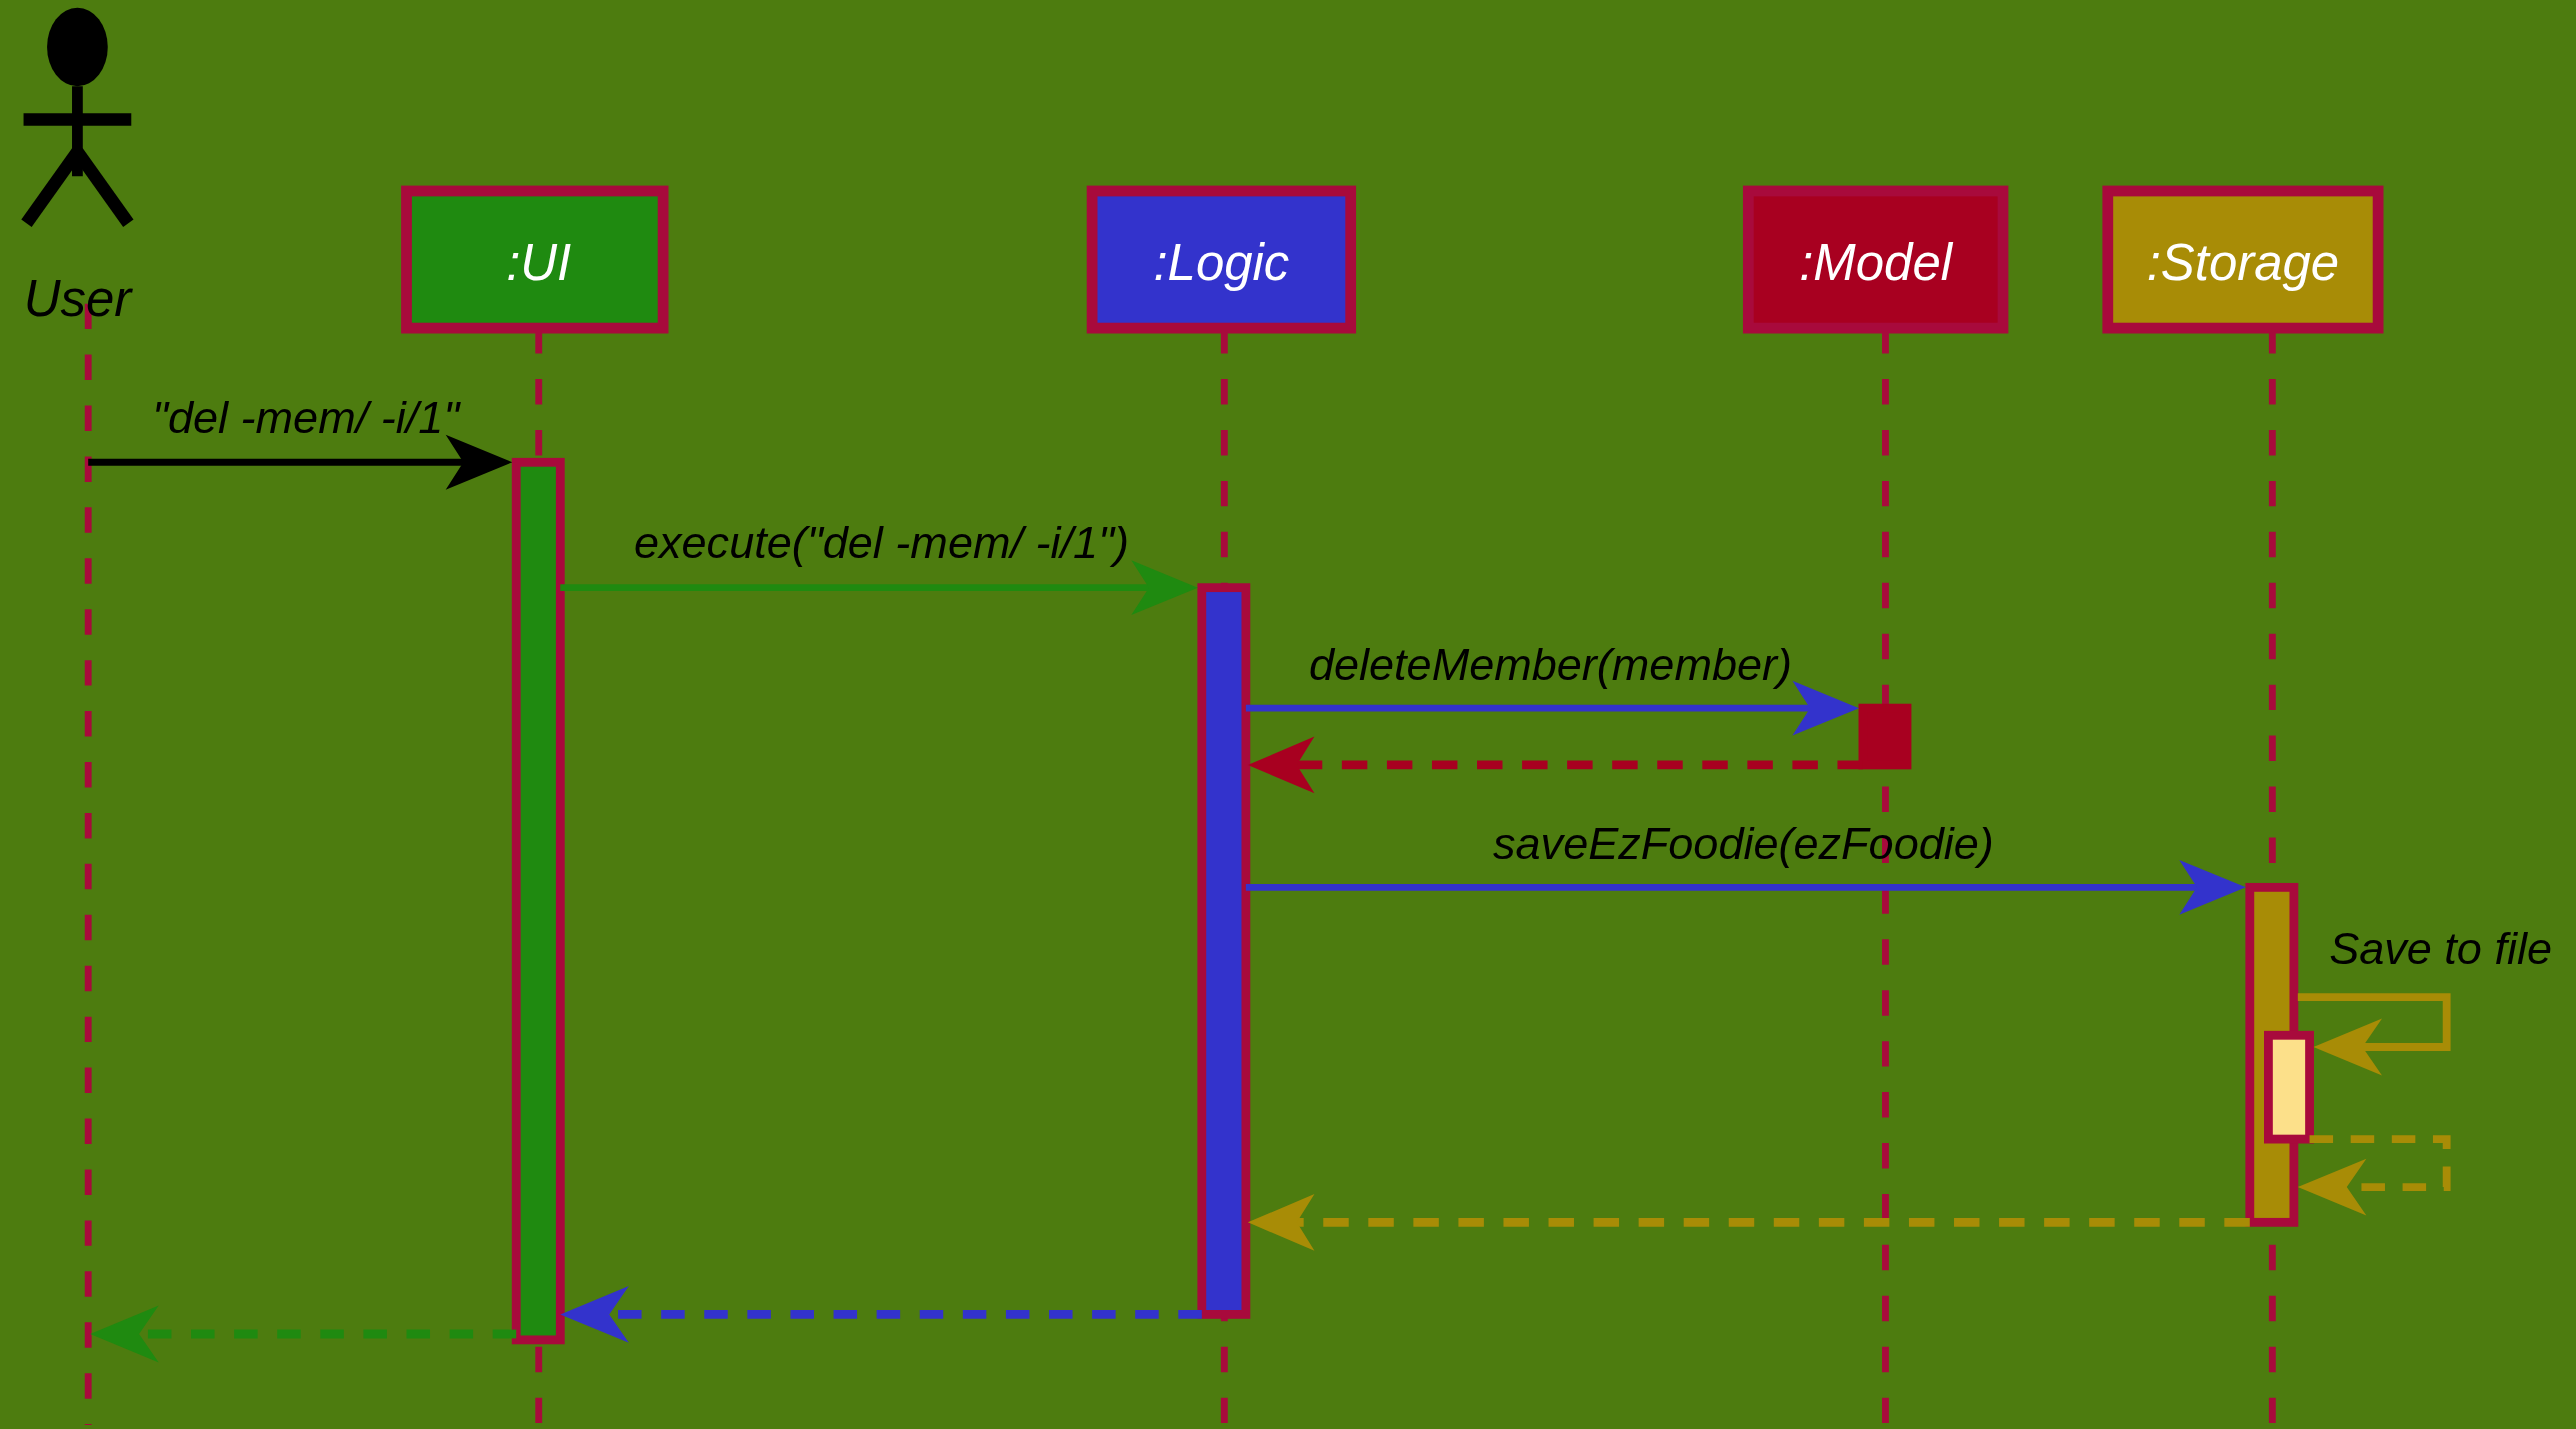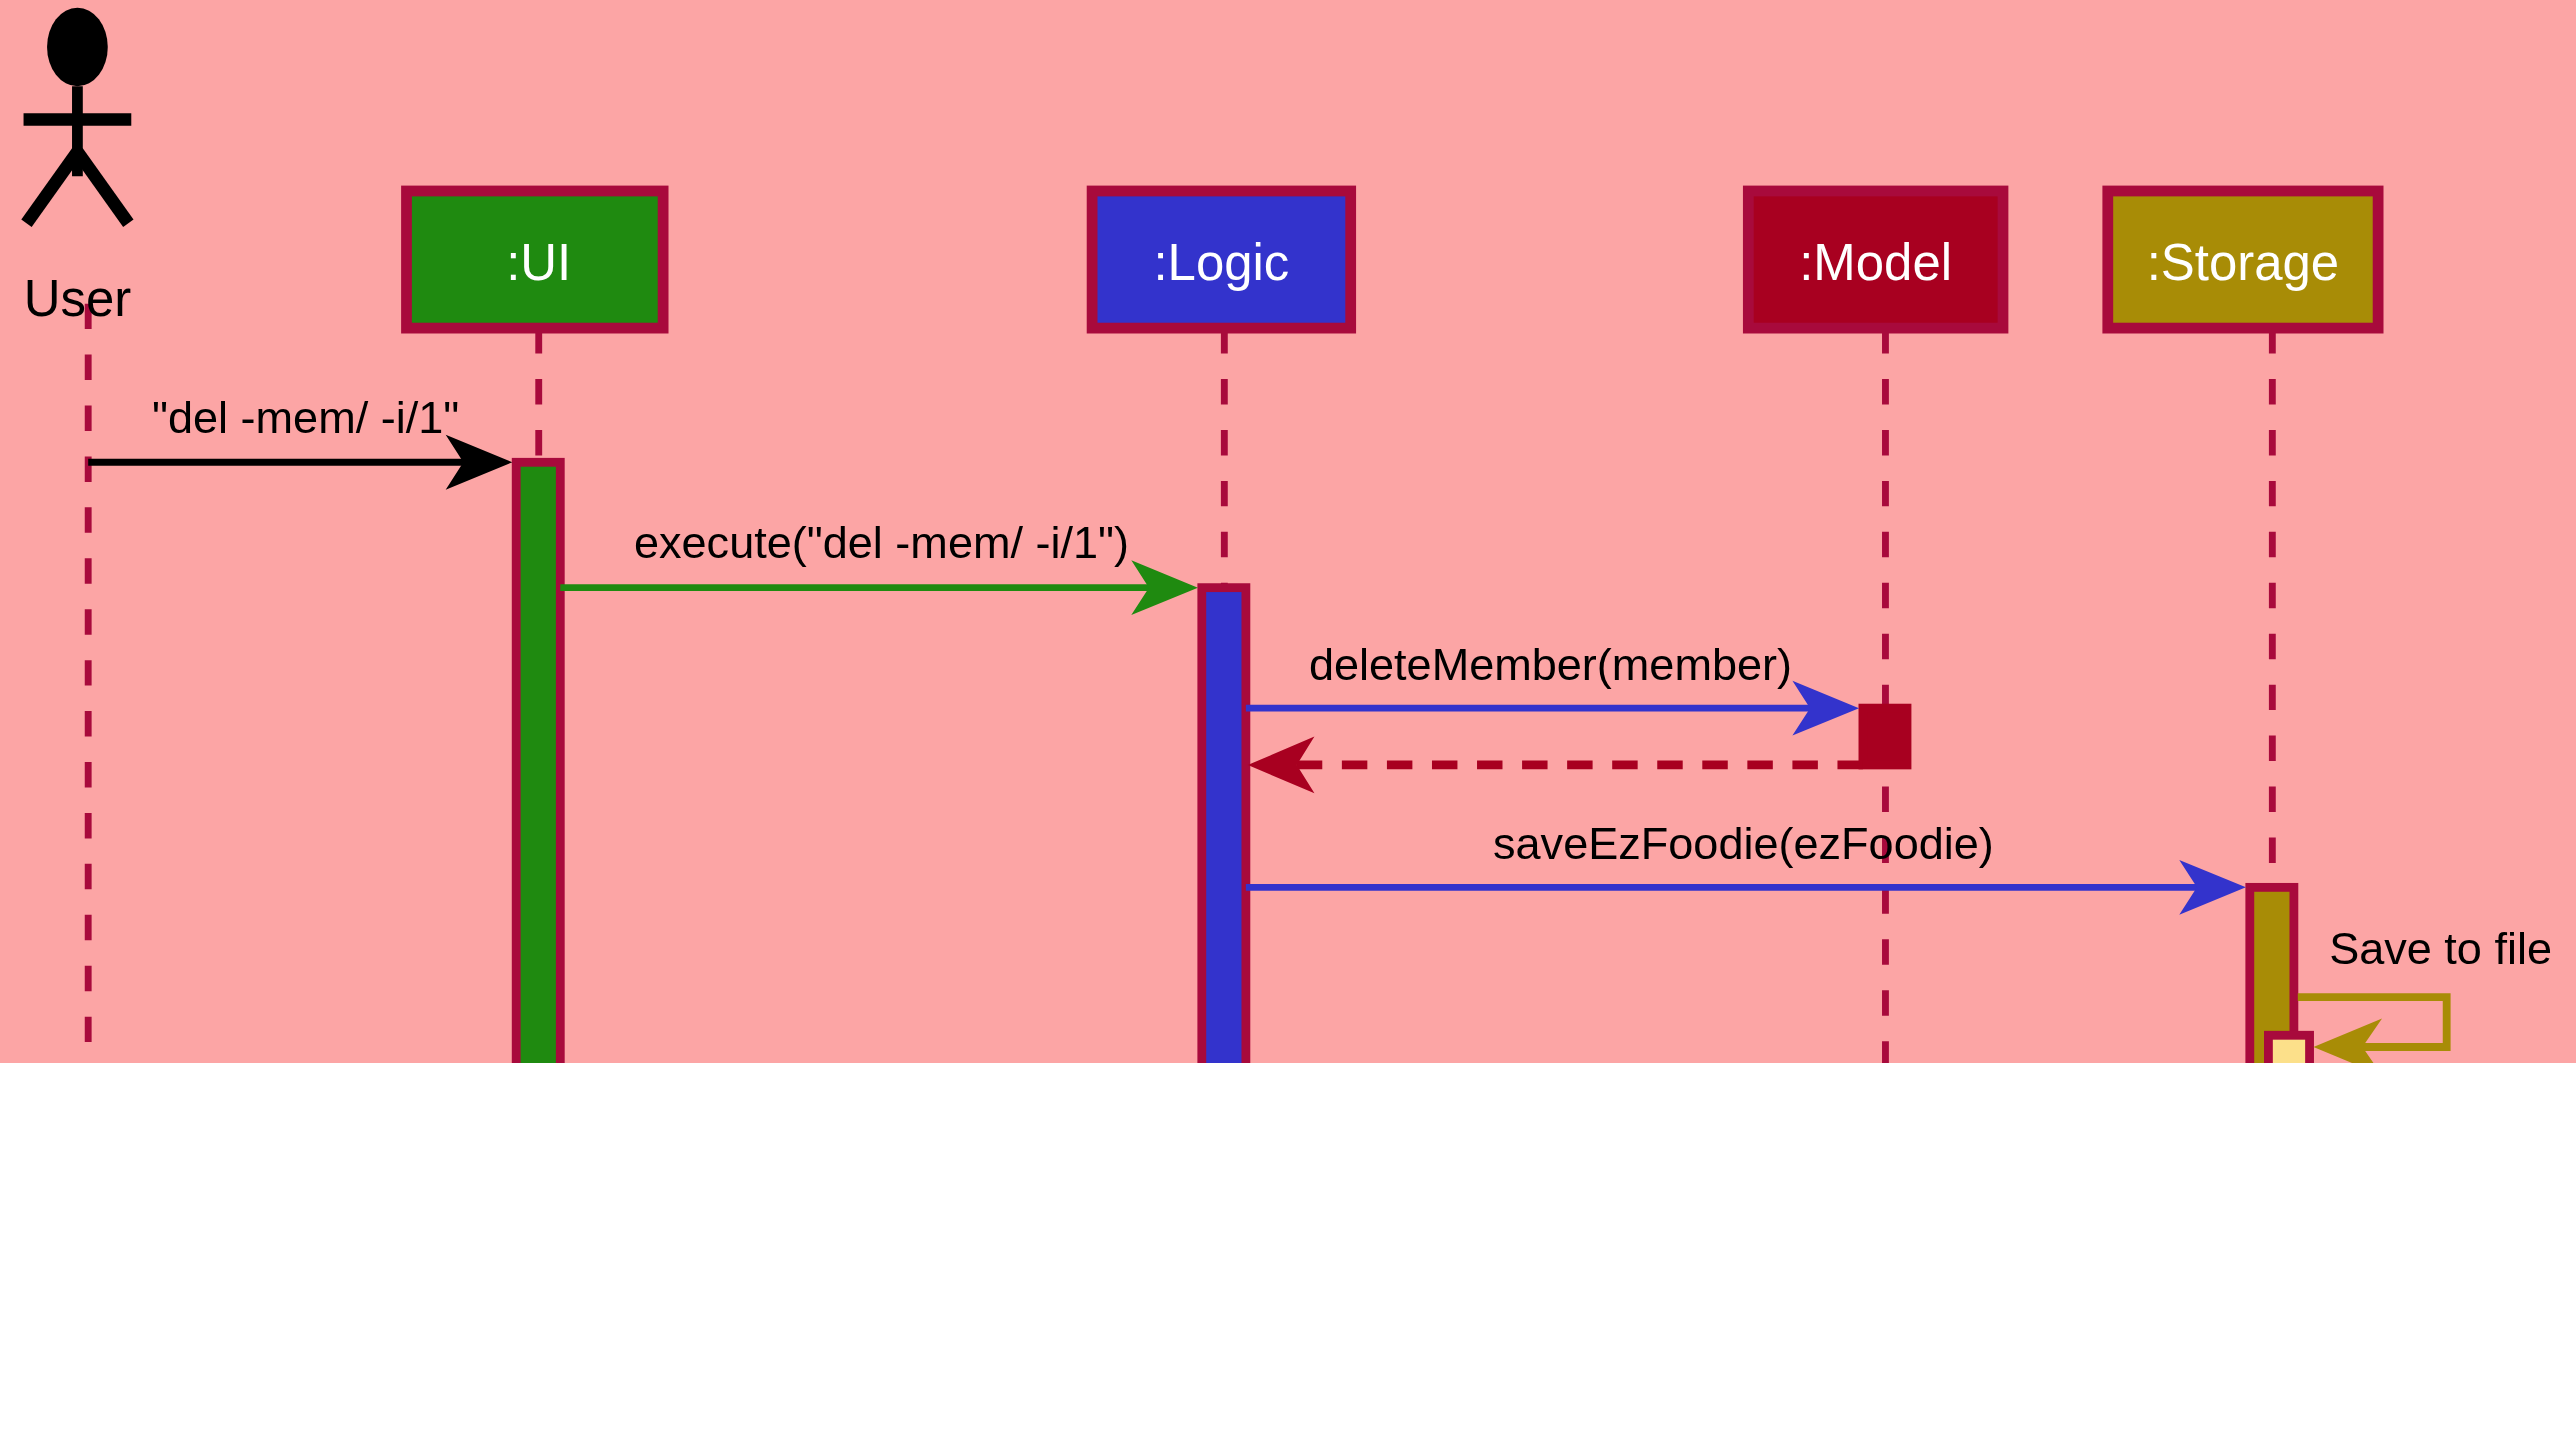--- a/index.html
+++ b/index.html
@@ -7,23 +7,24 @@
     margin: 0;
     padding: 0;
     background: #ffffff;
   }
   body {
     font-family: "Liberation Sans", sans-serif;
   }
   #diagram-root {
     position: relative;
     width: 2576px;
-    height: 1063px;
-    background: #fca5a5;
+    height: 1429px;
+    background: #4d7c0f;
     overflow: hidden;
+    font-style: italic;
   }
   #seq-svg {
     position: absolute;
     top: 0;
     left: 0;
     width: 2576px;
     height: 1429px;
     display: block;
   }
   .lifeline-label {

